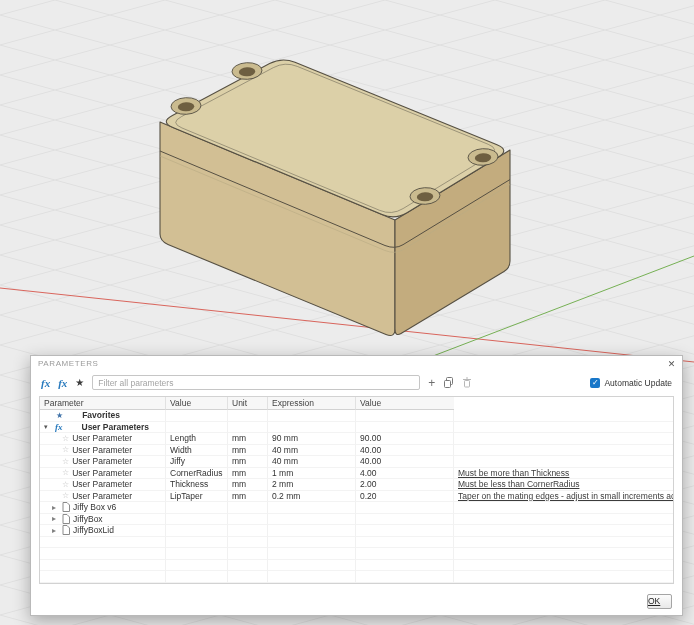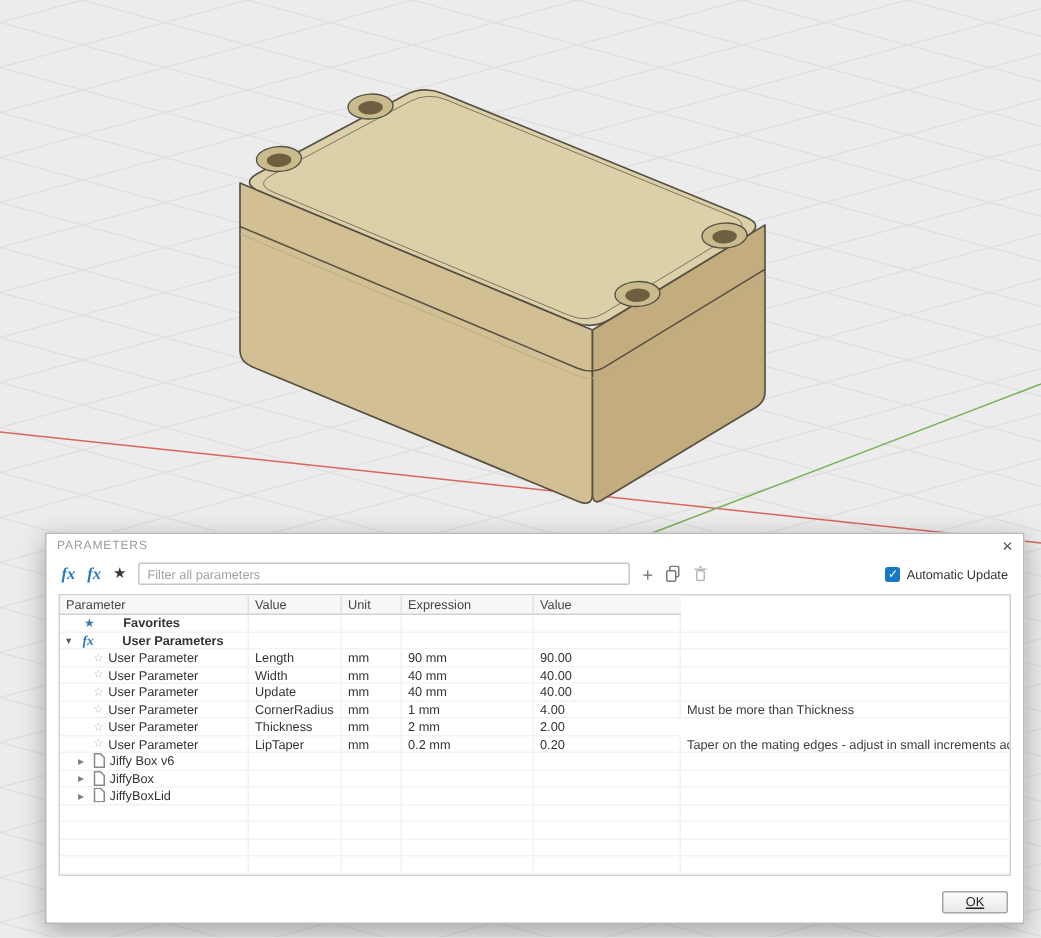--- a/index.html
+++ b/index.html
@@ -46,26 +46,26 @@
   .th { background:#f7f7f7; color:#444; height:13px;
         border-right:1px solid #e1e1e1; border-bottom:1px solid #d2d2d2; }
   .tr > div:last-child { border-right:none; }
   .bold { font-weight:bold;padding-left:16px; }
   .caret { color:#555; font-size:7px; width:8px; flex:0 0 auto; }
   .caret-r { color:#808080; font-size:8px; width:7px; flex:0 0 auto; margin-left:8px; }
   .fav { color:#bdbdbd; font-size:8px; flex:0 0 auto; margin-left:18px; }
   .star-fav { color:#3f72a8; font-size:8px; flex:0 0 auto; margin-left:12px; }
   .fx-s { font-family:"Liberation Serif", serif; font-style:italic; font-weight:bold;
           font-size:9px; color:#2779bd; flex:0 0 auto; }
-  .comment { color:#3c3c3c; }
+  .comment { color:#3c3c3c;text-decoration:underline; }
 
   .ok {
-    position:absolute; right:10px; bottom:6px; width:44px; height:15px;
+    position:absolute; right:10px; bottom:6px; width:25px; height:15px;
     background:linear-gradient(#fcfcfc,#e8e8e8); border:1px solid #a5a5a5; border-radius:2px;
-    font-size:8.5px; color:#222; text-align:center; line-height:13px;text-decoration:underline;
+    font-size:8.5px; color:#222; line-height:13px;text-decoration:underline;
   }
 </style>
 </head>
 <body>
 
 <svg id="viewport-svg" width="694" height="625" viewBox="0 0 694 625">
   <defs>
     <pattern id="iso" width="110" height="30" patternUnits="userSpaceOnUse">
       <path d="M0 15 L55 0 L110 15 L55 30 Z" fill="none" stroke="#e0e0e0" stroke-width="1"></path>
     </pattern>
@@ -197,21 +197,21 @@
       <div class="td">mm</div>
       <div class="td">40 mm</div>
       <div class="td">40.00</div>
       <div class="td comment"></div>
     </div>
     <div class="tr">
       <div class="td">
           <span class="fav">☆</span>
           <span>User Parameter</span>
         </div>
-      <div class="td">Update</div>
+      <div class="td">Jiffy</div>
       <div class="td">mm</div>
       <div class="td">40 mm</div>
       <div class="td">40.00</div>
       <div class="td comment"></div>
     </div>
     <div class="tr">
       <div class="td">
           <span class="fav">☆</span>
           <span>User Parameter</span>
         </div>
@@ -223,20 +223,21 @@
     </div>
     <div class="tr">
       <div class="td">
           <span class="fav">☆</span>
           <span>User Parameter</span>
         </div>
       <div class="td">Thickness</div>
       <div class="td">mm</div>
       <div class="td">2 mm</div>
       <div class="td">2.00</div>
+      <div class="td comment">Must be less than CornerRadius</div>
     </div>
     <div class="tr">
       <div class="td">
           <span class="fav">☆</span>
           <span>User Parameter</span>
         </div>
       <div class="td">LipTaper</div>
       <div class="td">mm</div>
       <div class="td">0.2 mm</div>
       <div class="td">0.20</div>

